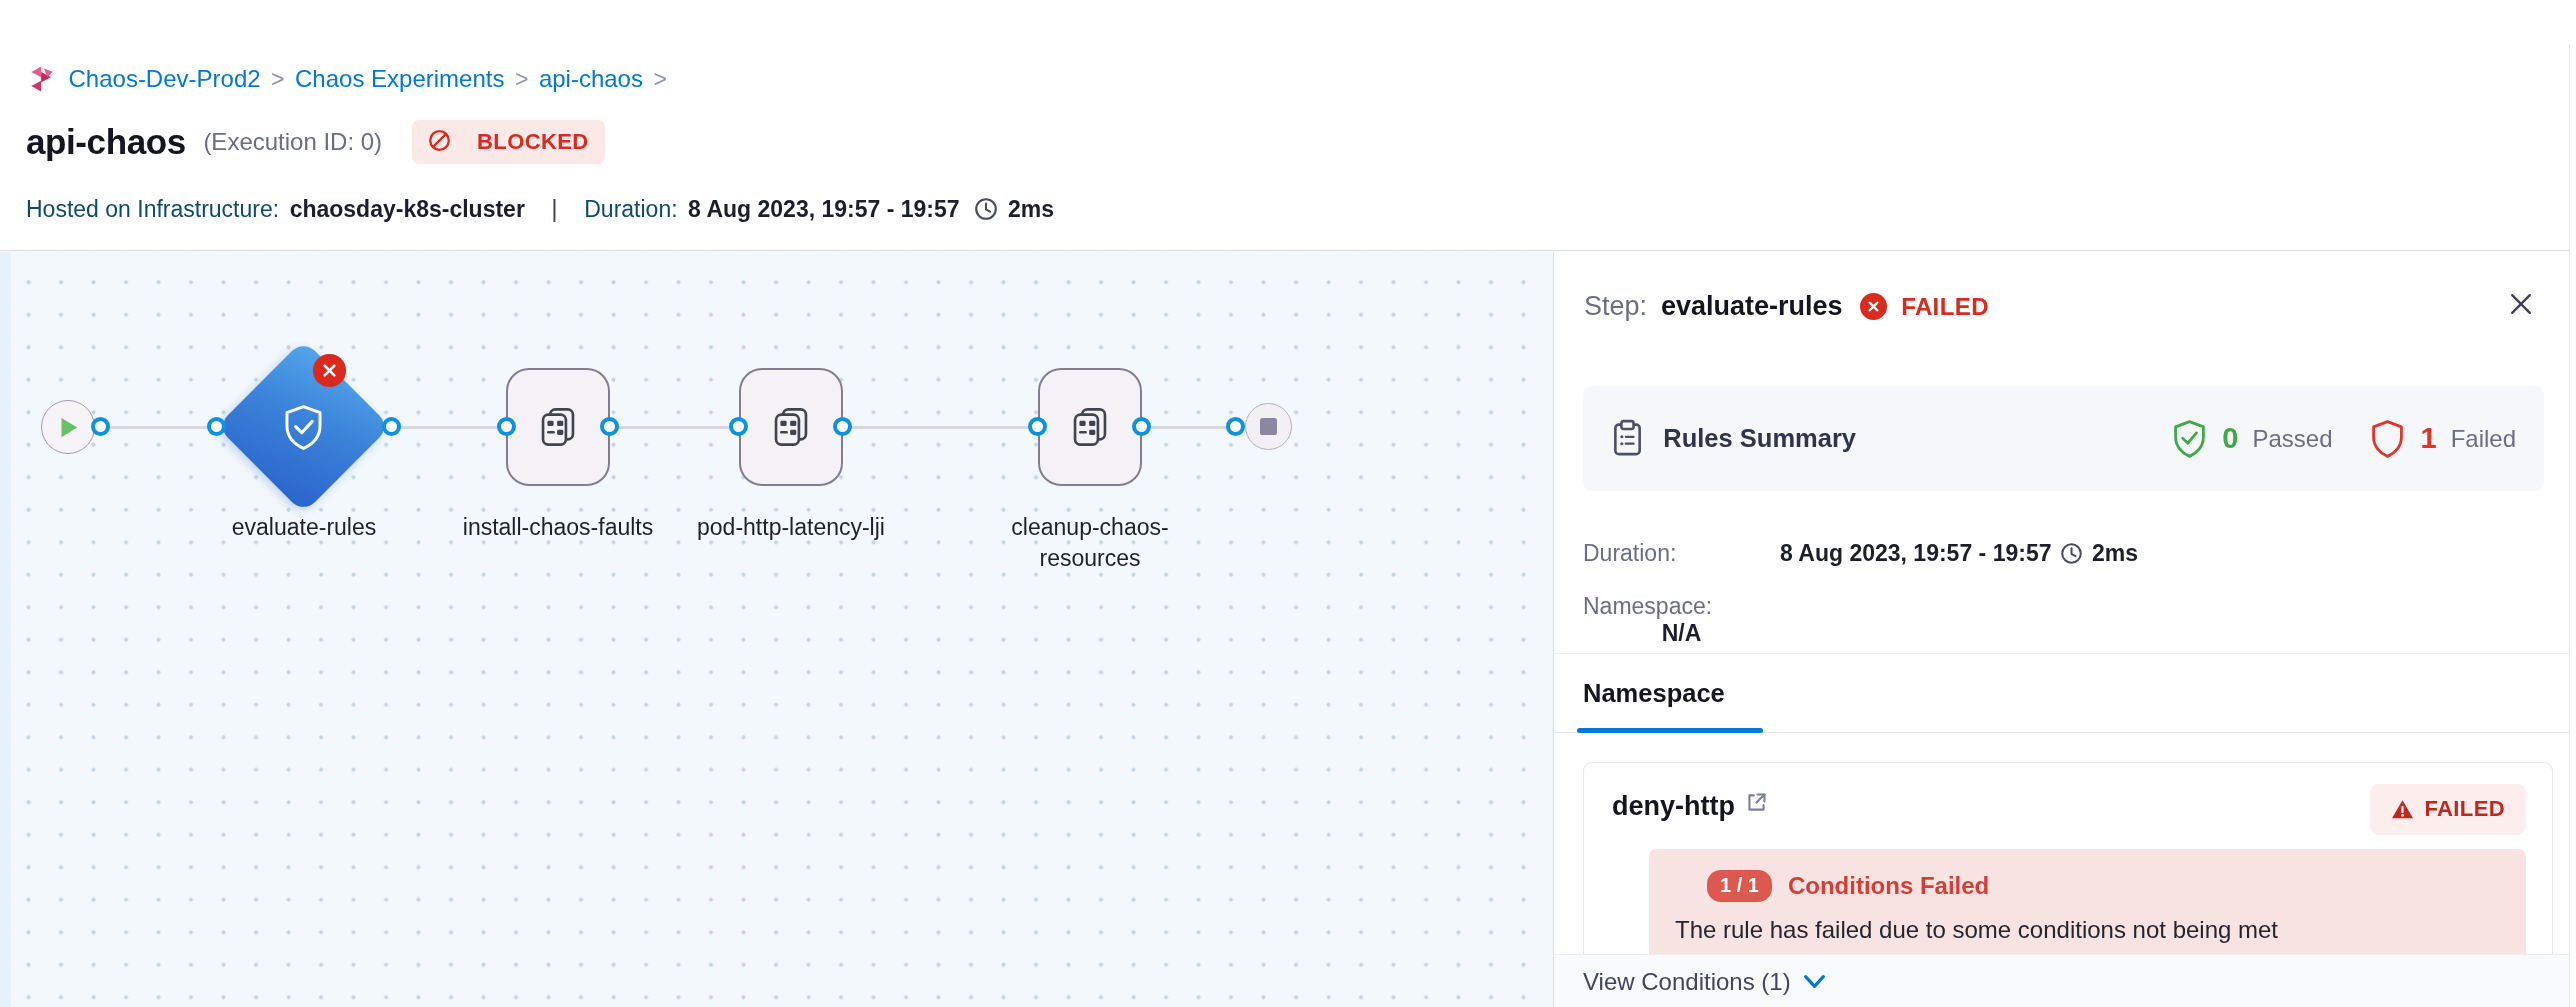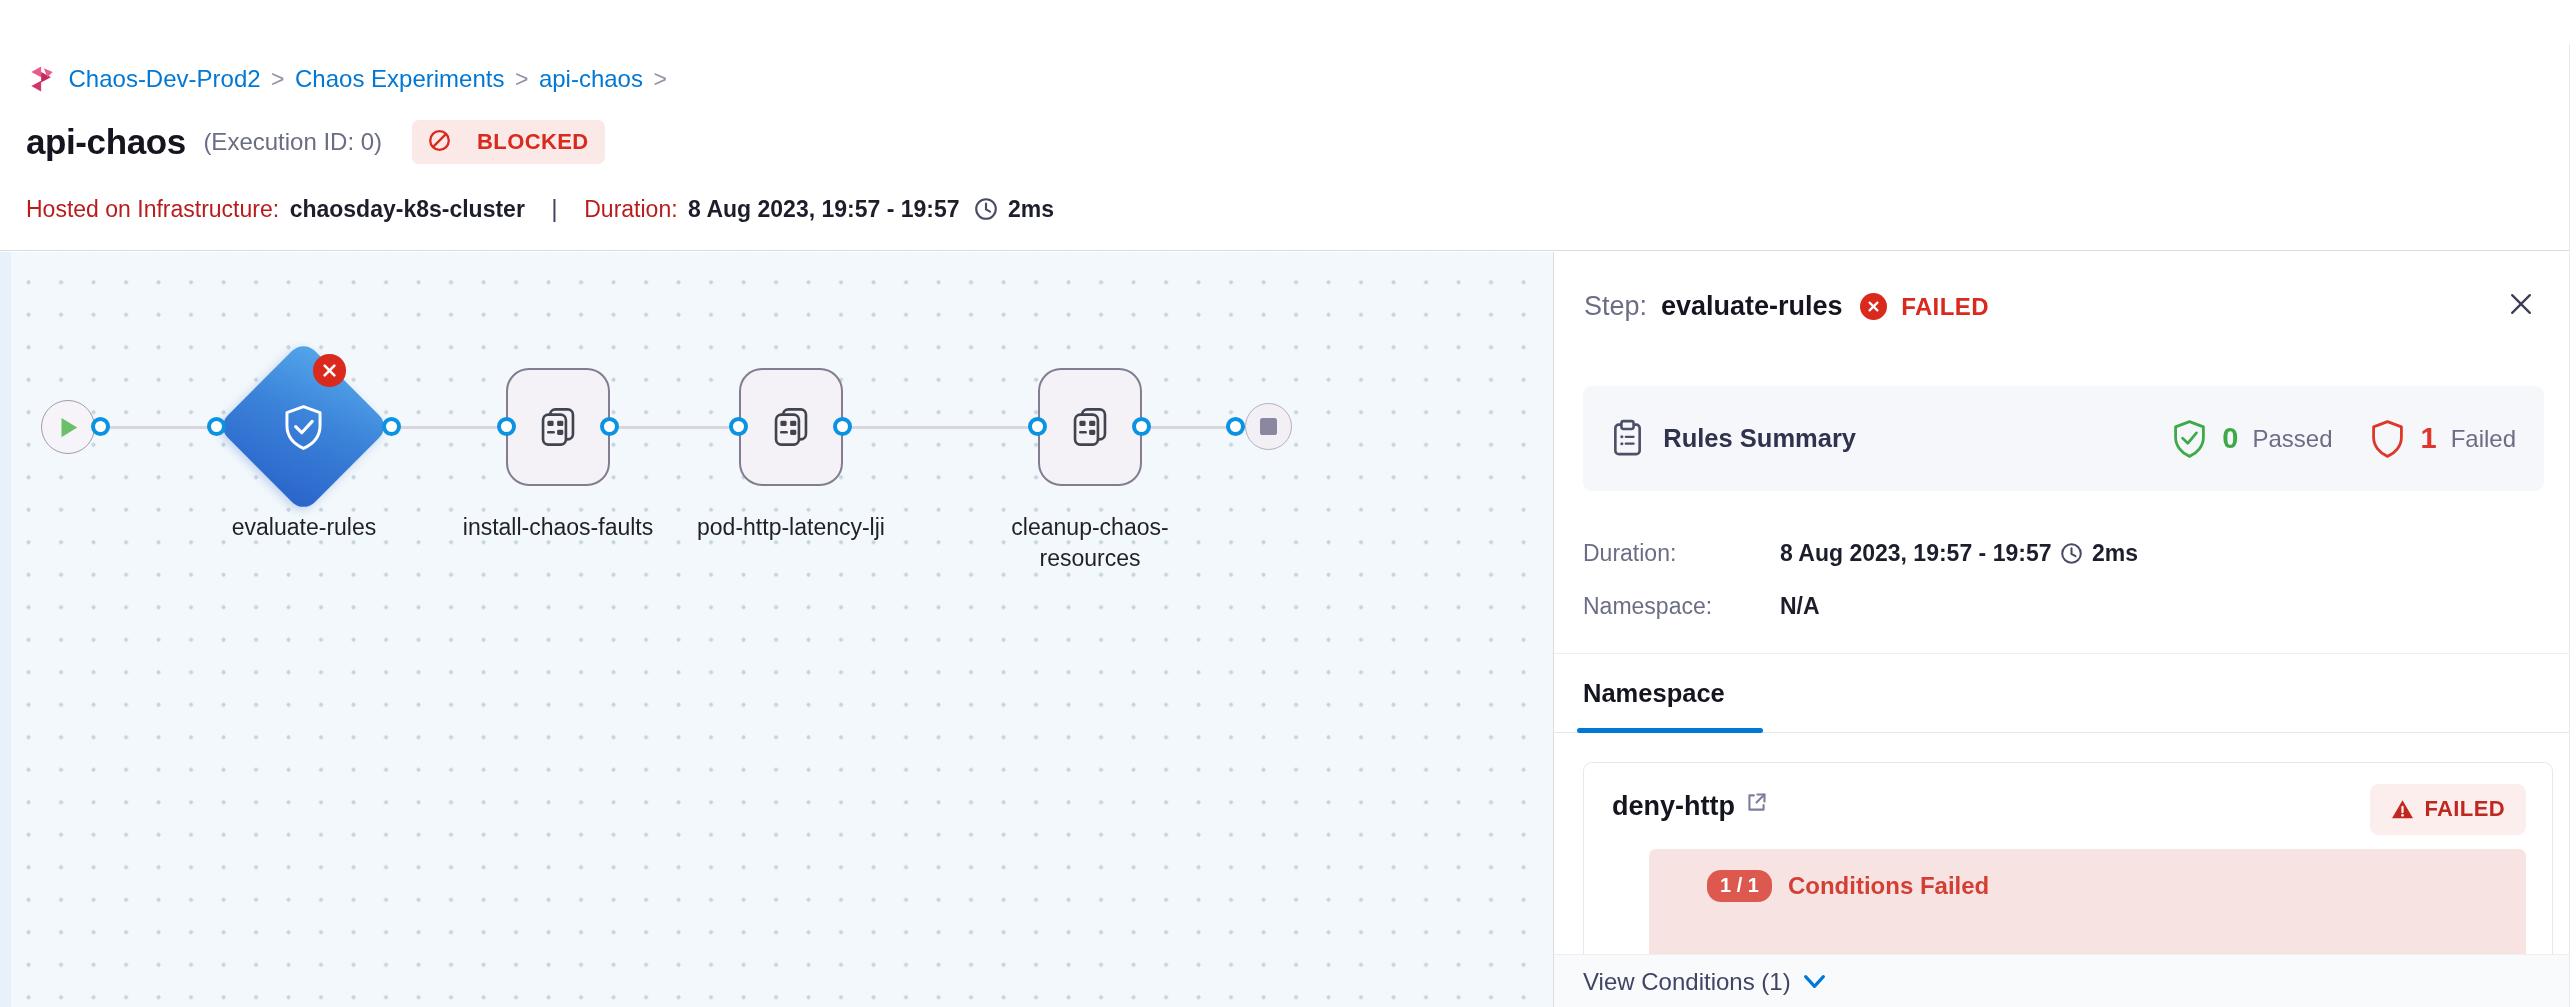--- a/index.html
+++ b/index.html
@@ -35,21 +35,21 @@
     margin-left: 12.3px;
     display: inline-flex; align-items: flex-start; gap: 26px;
     background: #fbe9e7; color: #da291d;
     border-radius: 7px; padding: 8.8px 16px;
     font-size: 22px; font-weight: 700; letter-spacing: 0.4px;
   }
   .meta-row {
     position: absolute; left: 26px; top: 151px;
     display: flex; align-items: center; gap: 10.5px; font-size: 23px;
   }
-  .meta-label { color: #b91c1c; }
+  .meta-label { color: #0c4a6e; }
   .meta-value { color: #1d1e2c; font-weight: 600; }
   .meta-divider { color: #42465c; margin: 0 16px; font-size: 24.6px; font-weight: 300; }
   .clock-icon { display: inline-flex; margin-left: 3.5px; }
 
   
   .resilience-card {
     position: absolute; right: 49px; top: 19.3px; width: 299px; height: 156px;
     background: #fbefec; border-radius: 8.8px; overflow: hidden;
   }
   .resilience-title {
@@ -405,21 +405,21 @@
         <span style="display:inline-flex;">
           <svg width="23" height="23" viewBox="0 0 26 26">
             <circle cx="13" cy="13" r="10.5" fill="none" stroke="#4a4c66" stroke-width="2.3"></circle>
             <polyline points="13,7 13,13.5 17.5,16" fill="none" stroke="#4a4c66" stroke-width="2.3" stroke-linecap="round"></polyline>
           </svg>
         </span>
         <span>2ms</span>
       </span>
     </div>
 
-    <div class="kv-row" style="top:341px;">
+    <div class="kv-row" style="top:341px;flex-direction:column;">
       <span class="kv-label">Namespace:</span>
       <span class="kv-value">N/A</span>
     </div>
 
     <div class="tab-divider-top"></div>
     <div class="tab">Namespace</div>
     <div class="tab-bar-border"></div>
     <div class="tab-underline"></div>
 
     <div class="rule-card">
@@ -441,20 +441,21 @@
             <circle cx="13" cy="18.6" r="1.6" fill="#fbeeec"></circle>
           </svg>
         </span>
         <span>FAILED</span>
       </div>
       <div class="rule-alert">
         <div class="alert-top">
           <span class="alert-pill">1 / 1</span>
           <span class="alert-title">Conditions Failed</span>
         </div>
+        <div class="alert-message">The rule has failed due to some conditions not being met</div>
       </div>
     </div>
 
     <div class="panel-footer">
       <span class="footer-text">View Conditions (1)</span>
       <span style="display:inline-flex;">
         <svg width="23" height="16" viewBox="0 0 26 18">
           <polyline points="3,3 13,14 23,3" fill="none" stroke="#0278d5" stroke-width="3.6" stroke-linecap="round" stroke-linejoin="round"></polyline>
         </svg>
       </span>

